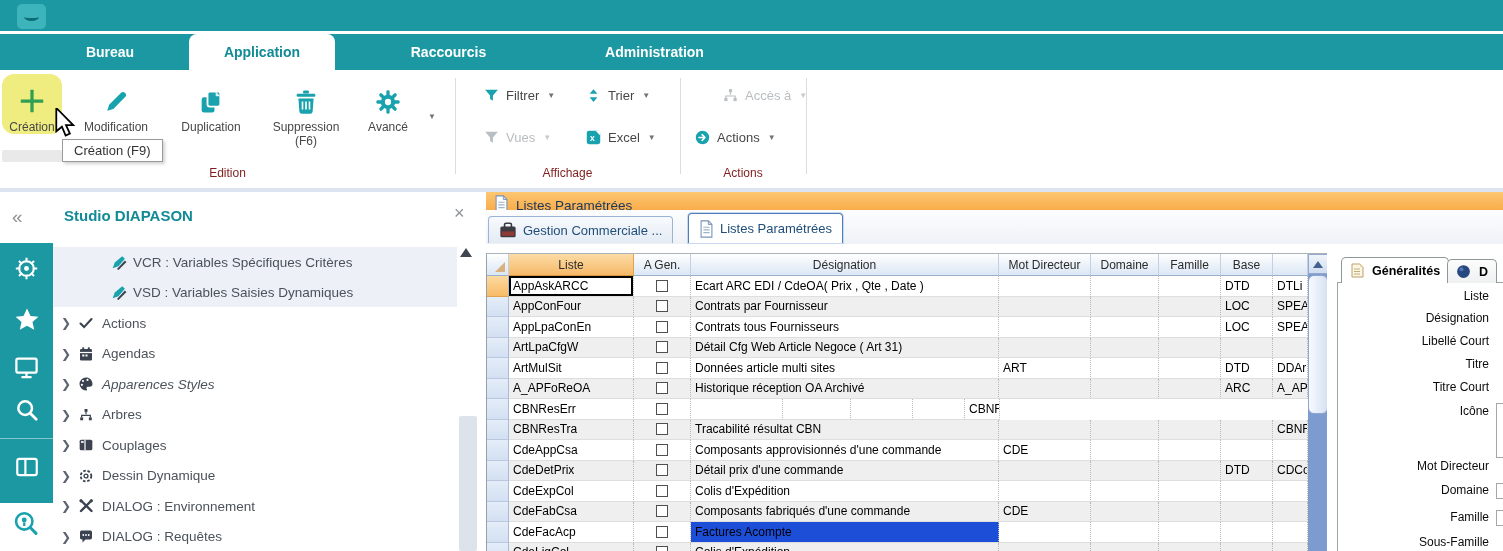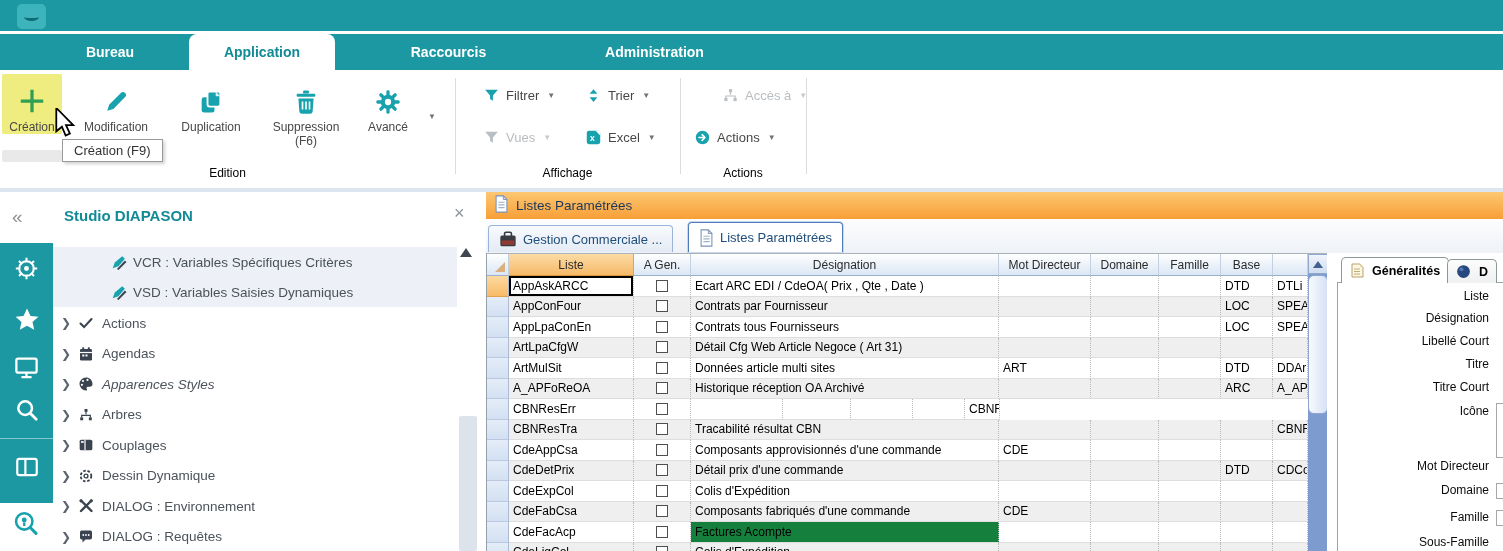--- a/index.html
+++ b/index.html
@@ -20,23 +20,23 @@
   .rtab { height:36px; display:flex; align-items:center; justify-content:center;
     color:#fff; font-size:14px; font-weight:bold; cursor:default; }
   .rtab.active { background:#fff; color:#128b96; border-radius:8px 8px 0 0; }
 
   
   .ribbon { left:0; top:70px; width:1503px; height:118px; background:#fff; }
   .rbtn { position:absolute; top:4px; display:flex; flex-direction:column; align-items:center; }
   .rbtn .ric { height:42px; display:flex; align-items:flex-end; }
   .rbtn .rlb { font-size:12px; color:#474747; margin-top:4px; white-space:nowrap; }
   .rbtn .rlb2 { font-size:12px; color:#474747; }
-  .rbtn.hl { background:#f0ed80; border-radius:2px; }
+  .rbtn.hl { background:#f0ed80; border-radius:12px; }
   .underbox { left:2px; top:80px; width:60px; height:12px; background:#e9e9e9; border-radius:2px; }
-  .grp-lbl { position:absolute; top:96px; font-size:12px; color:#000000; text-align:center; }
+  .grp-lbl { position:absolute; top:96px; font-size:12px; color:#7f1d1d; text-align:center; }
   .grp-sep { position:absolute; top:8px; width:1px; height:96px; background:#d9dde0; }
   .sbtn { position:absolute; display:flex; align-items:center; gap:6px; font-size:13px; color:#474747; white-space:nowrap; }
   .sbtn .arr { font-size:8px; color:#6f7579; padding-left:2px; }
   .sbtn.dis { color:#b8bdc1; }
   .sbtn.dis .arr { color:#c6cacd; }
   .tooltip { left:62px; top:69px; background:#fff; border:1px solid #9a9a9a;
     box-shadow:2px 2px 3px rgba(0,0,0,.18); padding:3px 11px; font-size:13px; color:#333; white-space:nowrap; }
   .hsep { left:0; top:188px; width:1503px; height:4px; background:#dde6f0; }
 
   
@@ -56,21 +56,21 @@
   .titem .tico { width:22px; display:flex; justify-content:center; }
   .titem.child { padding-left:57px; }
   .tree-sb-up { left:460px; top:248px; width:0; height:0;
     border-left:6px solid transparent; border-right:6px solid transparent; border-bottom:9px solid #3f4650; }
   .tree-sb-thumb { left:459px; top:416px; width:18px; height:135px; background:#dde3eb; border-radius:2px; }
 
   
   .orange-bar { left:486px; top:192px; width:1017px; height:27px;
     background:linear-gradient(#fdc772,#f79f36); display:flex; align-items:center; gap:7px; padding-left:8px; }
   .orange-bar .ttl { font-size:13.5px; color:#17365d; }
-  .doctabs { left:486px; top:219px; width:1017px; height:34px; background:linear-gradient(#fdfdfe,#eef2f7); }
+  .doctabs { left:486px; top:210px; width:1017px; height:34px; background:linear-gradient(#fdfdfe,#eef2f7); }
   .dtab { position:absolute; display:flex; align-items:center; gap:6px; padding:0 10px;
     font-size:13px; color:#1f4e79; border:1px solid #9ab4d8; border-bottom:none; border-radius:4px 4px 0 0;
     background:linear-gradient(#f8fafd,#e4ebf4); height:27px; top:6px; white-space:nowrap; }
   .dtab.active { background:#fff; border-color:#4f7cba; height:30px; top:3px; box-shadow:0 0 0 1px #c8d8ee; }
 
   
   .grid { left:486px; top:253px; width:841px; height:298px; background:#fff;
     border-left:1px solid #98a0a8; border-top:1px solid #aab2ba; overflow:hidden; }
   .ghead { display:flex; height:22px; }
   .hcell { height:22px; background:linear-gradient(#ffffff,#eaf1f9 55%,#dce7f4);
@@ -648,21 +648,21 @@
         <div class="gcell" style="width: 62px; flex: 0 0 62px; background: rgb(239, 239, 239);"></div>
         <div class="gcell" style="width: 52px; flex: 0 0 52px; background: rgb(239, 239, 239);"></div>
         <div class="gcell" style="width: 35px; flex: 0 0 35px; background: rgb(239, 239, 239);"></div>
       </div>
       <div class="grow">
         <div class="gcell gut" style="width: 22px; flex: 0 0 22px;"></div>
         <div class="gcell" style="width: 125px; flex: 0 0 125px; background: rgb(255, 255, 255);">CdeFacAcp</div>
         <div class="gcell ck" style="width: 57px; flex: 0 0 57px; background: rgb(255, 255, 255);">
           <div class="cbx"></div>
         </div>
-        <div class="gcell" style="width: 308px; flex: 0 0 308px; background: #15803d;">Factures Acompte</div>
+        <div class="gcell" style="width: 308px; flex: 0 0 308px; background: #1d4ed8;">Factures Acompte</div>
         <div class="gcell" style="width: 92px; flex: 0 0 92px; background: rgb(255, 255, 255);"></div>
         <div class="gcell" style="width: 68px; flex: 0 0 68px; background: rgb(255, 255, 255);"></div>
         <div class="gcell" style="width: 62px; flex: 0 0 62px; background: rgb(255, 255, 255);"></div>
         <div class="gcell" style="width: 52px; flex: 0 0 52px; background: rgb(255, 255, 255);"></div>
         <div class="gcell" style="width: 35px; flex: 0 0 35px; background: rgb(255, 255, 255);"></div>
       </div>
       <div class="grow">
         <div class="gcell gut" style="width: 22px; flex: 0 0 22px;"></div>
         <div class="gcell" style="width: 125px; flex: 0 0 125px; background: rgb(239, 239, 239);">CdeLigCol</div>
         <div class="gcell ck" style="width: 57px; flex: 0 0 57px; background: rgb(239, 239, 239);">

